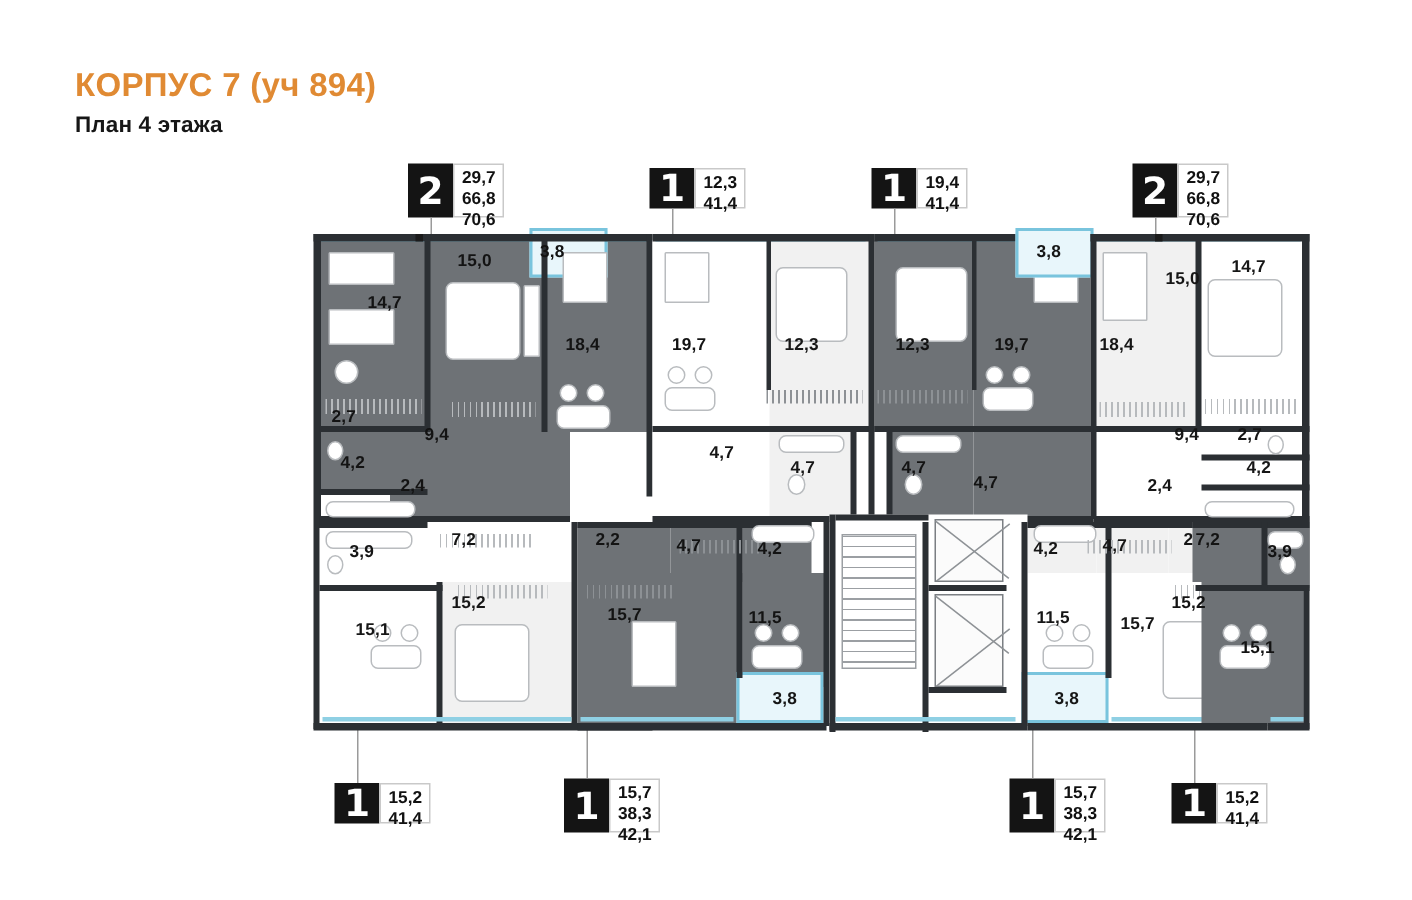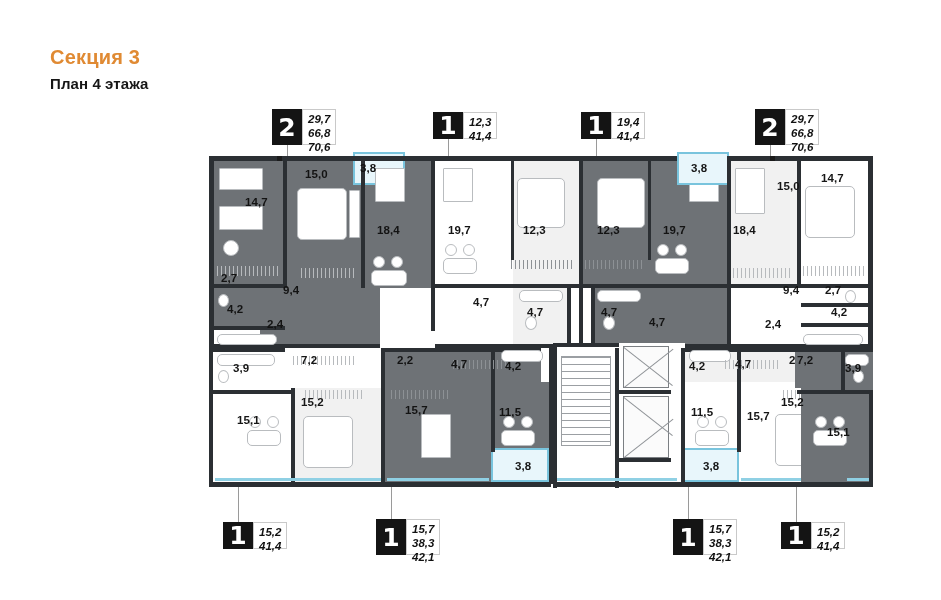--- a/index.html
+++ b/index.html
@@ -13,21 +13,21 @@
   #section-title{font-size:20px;font-weight:bold;color:#E08A33;line-height:1.18;margin-top:2px;letter-spacing:.2px;}
   #floor-title{font-size:15px;font-weight:bold;color:#161616;margin-top:5px;letter-spacing:.1px;}
 
   
   .apt-marker{position:absolute;display:flex;align-items:stretch;}
   .apt-rooms{background:#141414;color:#ffffff;font-size:25px;font-weight:bold;
              width:30px;display:flex;align-items:center;justify-content:center;
              line-height:1;font-family:"DejaVu Sans",sans-serif;}
   .apt-areas{border:1px solid #c9c9c9;background:#ffffff;padding:2px 5px 3px 5px;
              font-size:11.5px;line-height:1.22;color:#111;font-weight:600;}
-  .apt-areas span{display:block;font-style:italic;}
+  .apt-areas span{display:block;}
   .leader{position:absolute;background:#9a9a9a;width:1px;}
   .leader-dot{position:absolute;width:5px;height:5px;background:#1b1b1b;border-radius:1px;}
 
   
   #plan{position:absolute;left:205px;top:148px;width:672px;height:352px;}
   .pl{position:absolute;box-sizing:border-box;}
   .dark{background:#6e7276;}
   .light{background:#f1f1f1;}
   .white{background:#ffffff;}
   .wall{background:#2b2f33;}
@@ -50,21 +50,21 @@
   .shaft:after{transform:rotate(-38deg) translate(0,0);top:100%;}
   .stair{position:absolute;background:
      repeating-linear-gradient(180deg,#9b9fa3 0 1px,transparent 1px 7px);
      border:1px solid #9b9fa3;box-sizing:border-box;}
   .dot{position:absolute;width:5px;height:5px;background:#1b1b1b;}
 </style>
 </head>
 <body>
 
 <div id="title-block">
-  <div id="section-title">Секция 3</div>
+  <div id="corpus-title">КОРПУС 7 (уч 894)</div>
   <div id="floor-title">План 4 этажа</div>
 </div>
 
 <div class="apt-marker" style="left:272px;top:109px;height:36px;">
   <div class="apt-rooms">2</div>
   <div class="apt-areas">
     <span>29,7</span>
     <span>66,8</span>
     <span>70,6</span>
   </div>

